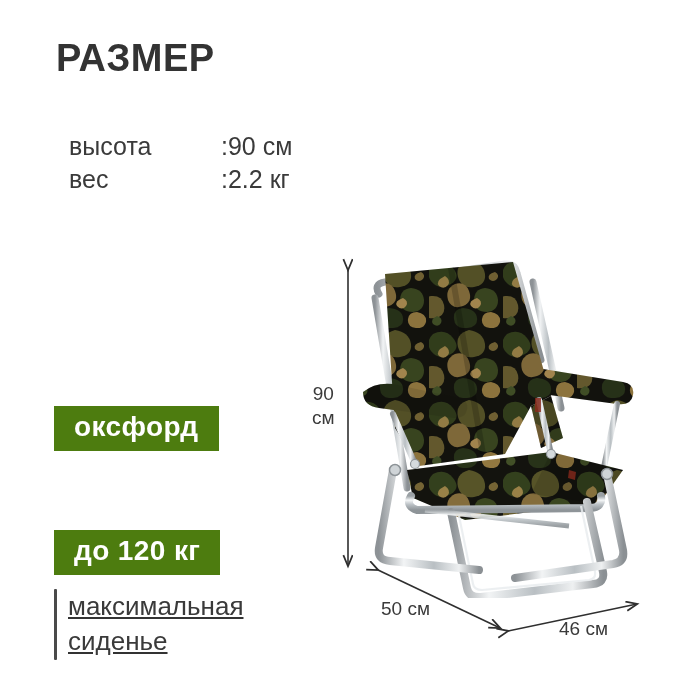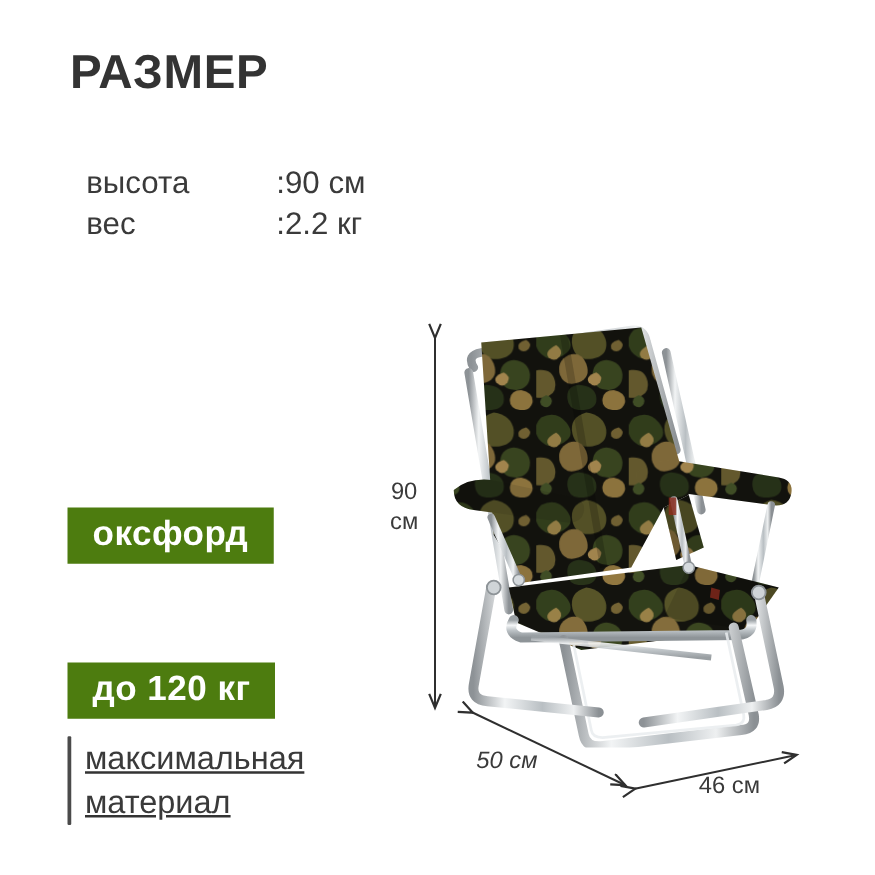--- a/index.html
+++ b/index.html
@@ -114,21 +114,21 @@
     pointer-events: none;
   }
   .dim-label {
     position: absolute;
     font-size: 19px;
     color: #3a3a3a;
     line-height: 1.25;
     white-space: pre-line;
   }
   .dim-height { left: 312px; top: 382px; text-align: center; }
-  .dim-depth  { left: 381px; top: 597px; font-style: italic; }
+  .dim-depth  { left: 381px; top: 597px; }
   .dim-width  { left: 559px; top: 617px; }
 </style>
 </head>
 <body>
 
 <div class="page">
 
   <div class="title">РАЗМЕР</div>
 
   <div class="spec-block">
@@ -151,21 +151,21 @@
 
   <div class="feature feature-oxford">
     <div class="badge">оксфорд</div>
   </div>
 
   <div class="feature feature-load">
     <div class="badge">до 120 кг</div>
     <div class="caption-row">
       <div class="caption-rule"></div>
       <div class="caption-text">максимальная
-материал</div>
+сиденье</div>
     </div>
   </div>
 
   <div class="photo">
     <svg width="295" height="340" viewBox="0 0 295 340" xmlns="http://www.w3.org/2000/svg">
       <defs>
         <linearGradient id="chrome" x1="0" y1="0" x2="1" y2="0">
           <stop offset="0%" stop-color="#8d9296"></stop>
           <stop offset="25%" stop-color="#f2f4f5"></stop>
           <stop offset="55%" stop-color="#b9bfc3"></stop>

